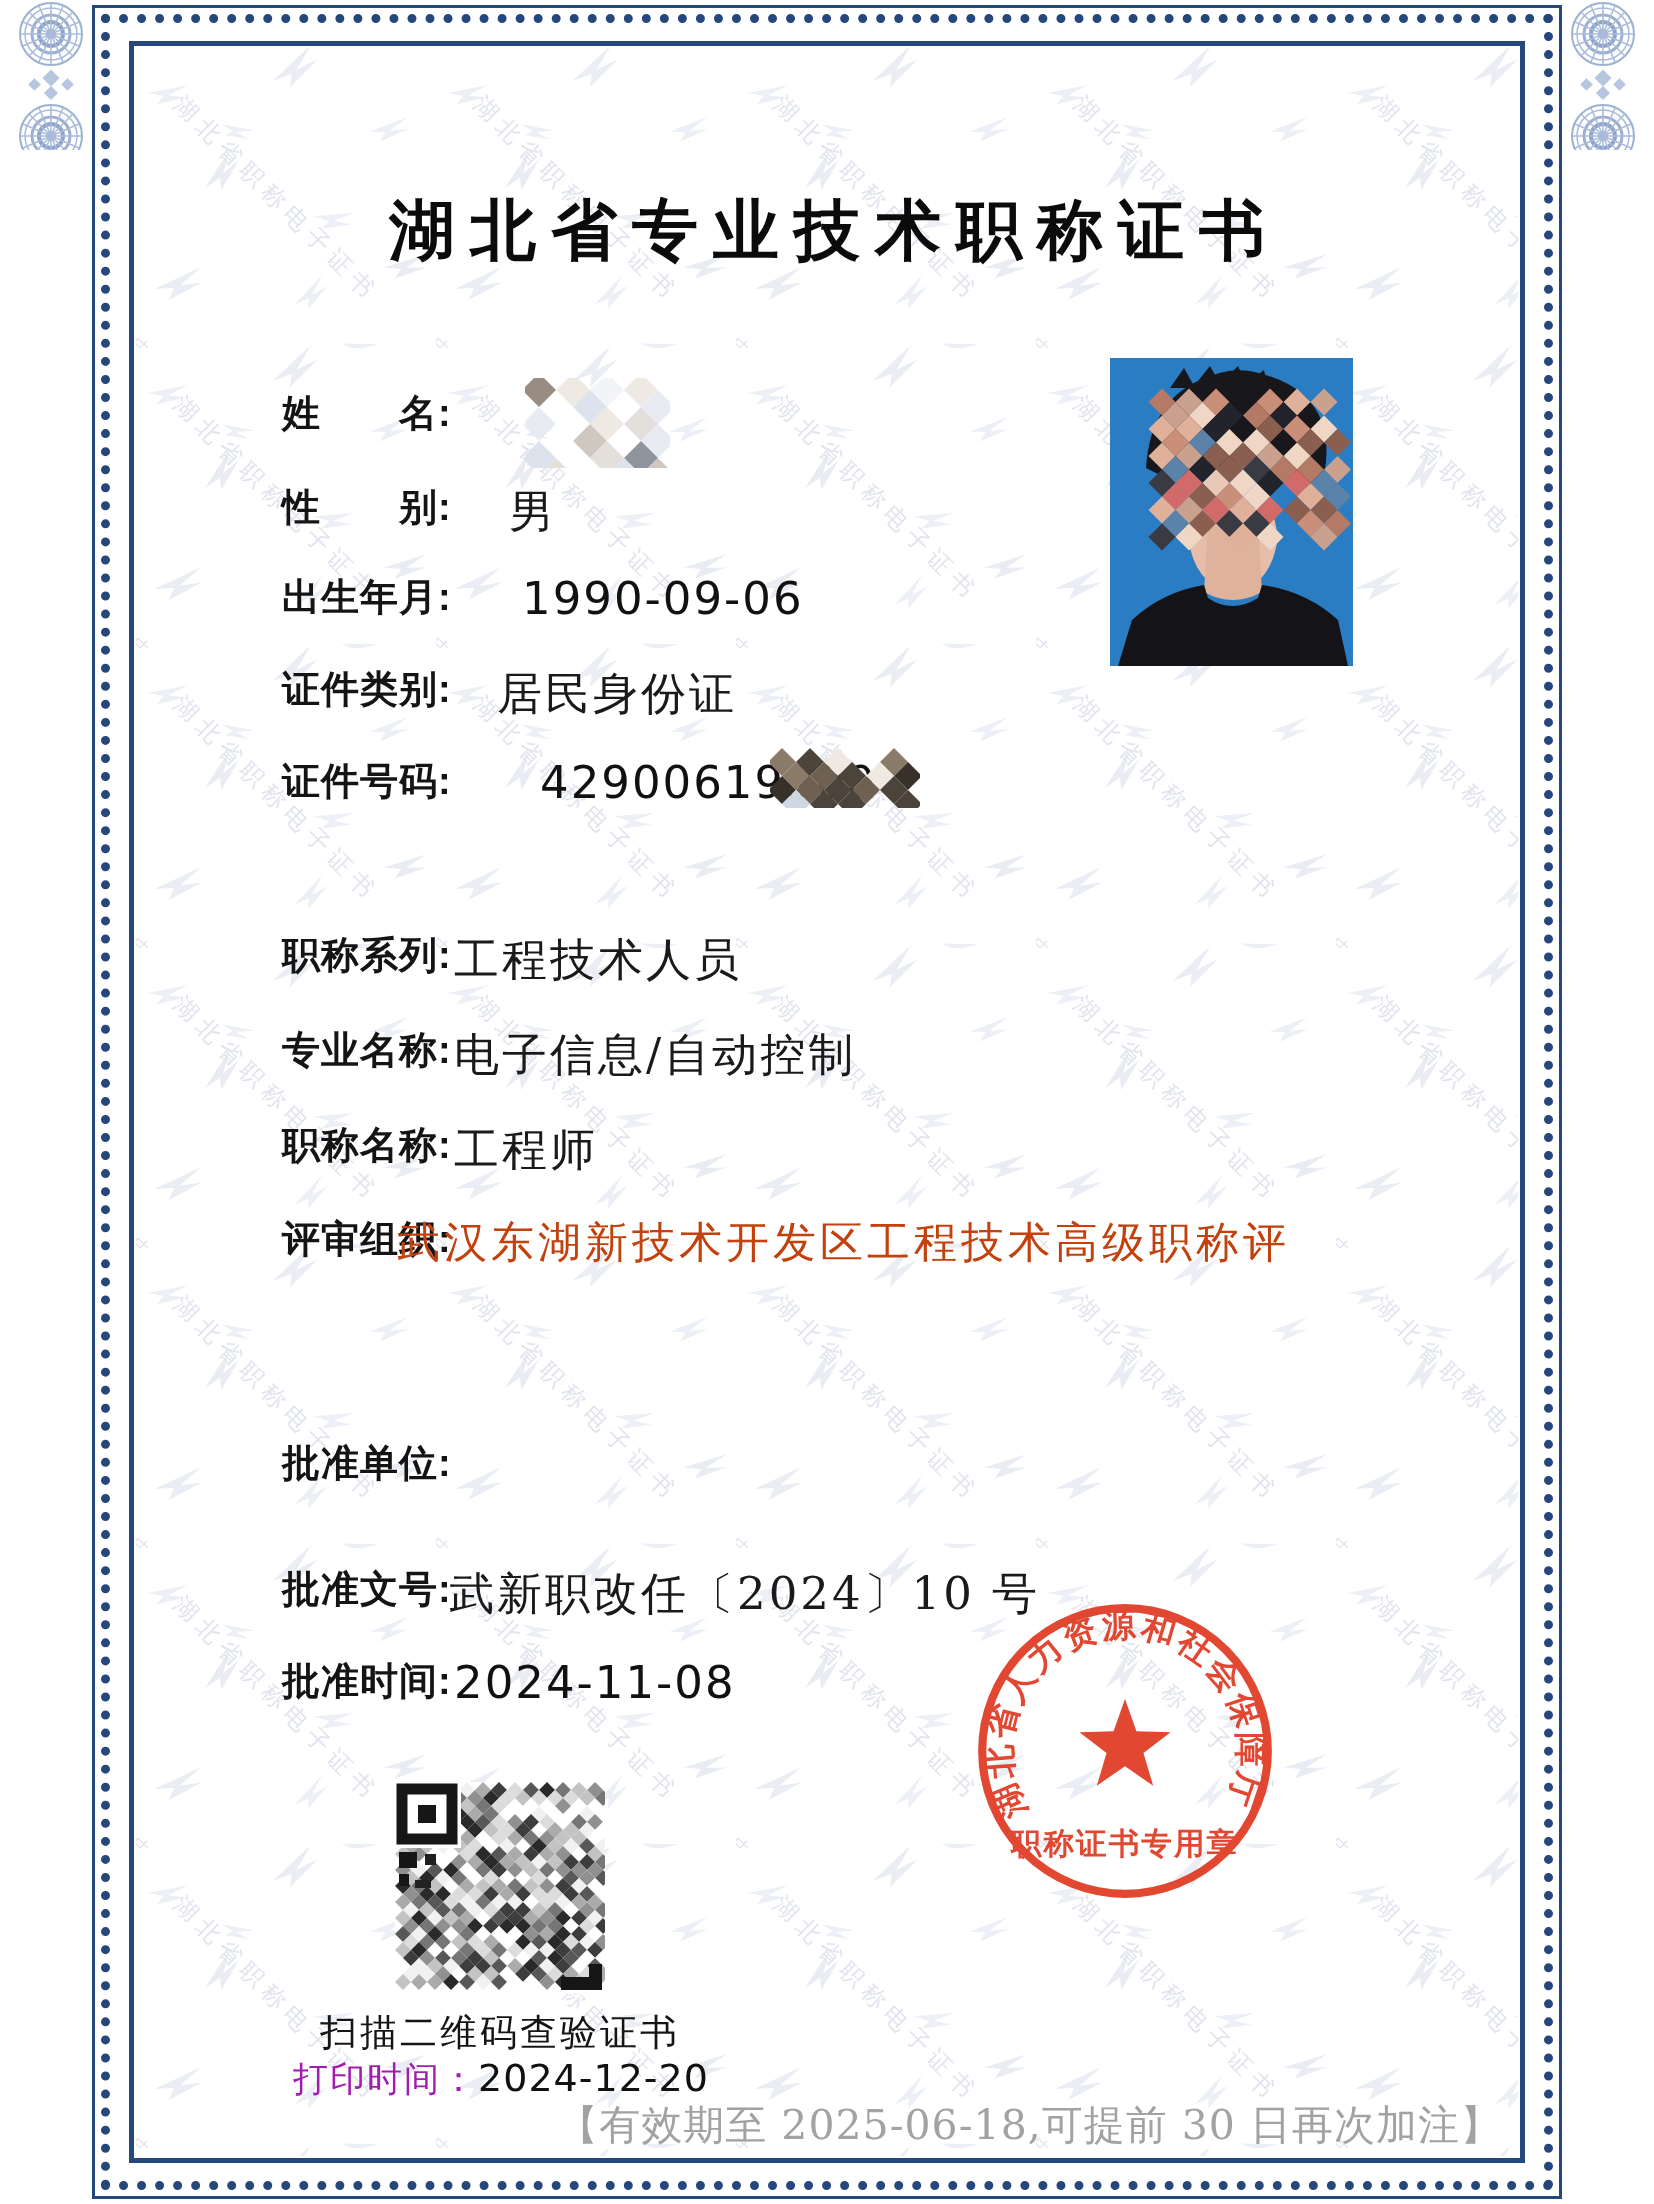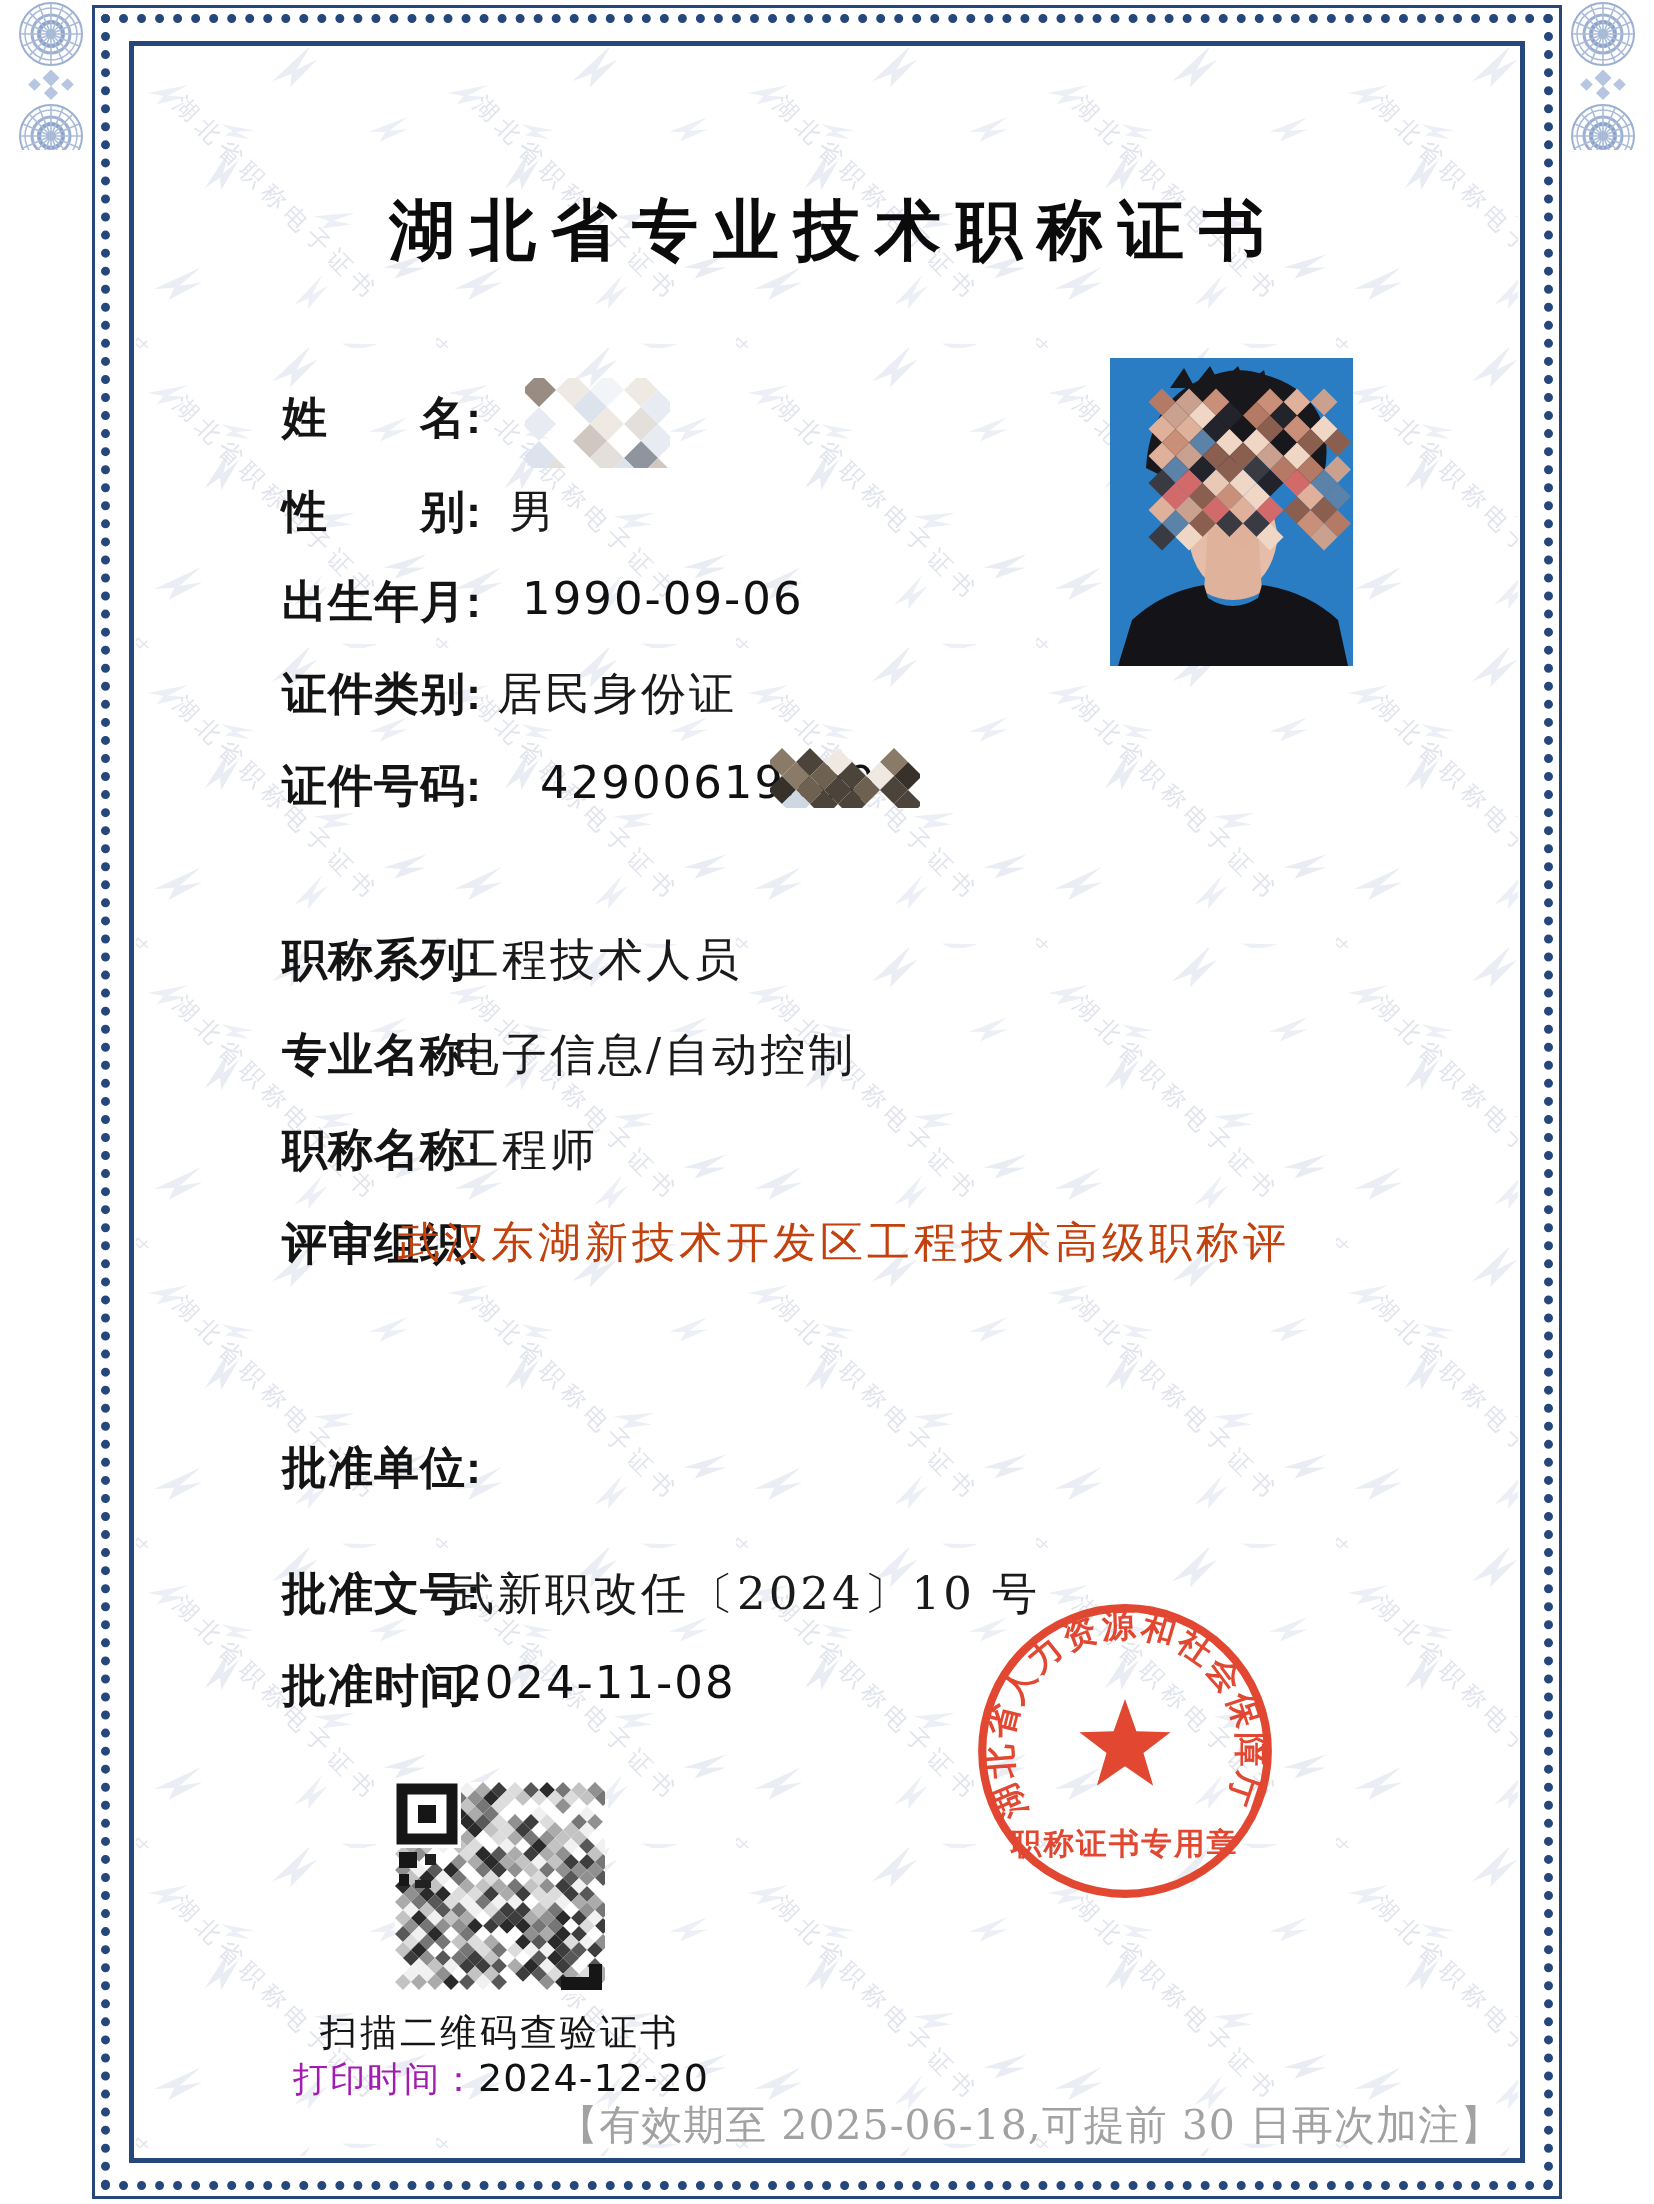--- a/index.html
+++ b/index.html
@@ -11,21 +11,21 @@
   .frame-thin{position:absolute;left:92px;right:92px;top:5px;bottom:5px;border:3px solid #26477b;}
   .frame-dots{position:absolute;left:101px;right:101px;top:14px;bottom:14px;border:9px dotted #26477b;border-radius:2px;}
   .frame-thick{position:absolute;left:129px;right:129px;top:41px;bottom:41px;border:5px solid #26477b;}
   .watermark{position:absolute;left:136px;top:48px;width:1382px;height:2108px;z-index:0;}
   
   .title{position:absolute;left:0;right:0;top:186px;z-index:2;text-align:center;
          font-family:"DejaVu Serif","Liberation Serif",serif;font-weight:700;font-size:66px;
          letter-spacing:15px;padding-left:15px;color:#0b0b0b;}
   
   .row{position:absolute;left:282px;width:1110px;height:70px;z-index:2;}
-  .lab{position:absolute;left:0;top:0;font-weight:700;font-size:45px;letter-spacing:1px;color:#141414;
+  .lab{position:absolute;left:0;top:0;font-weight:700;font-size:38px;letter-spacing:1px;color:#141414;
        font-family:"Liberation Sans",sans-serif;white-space:pre;}
   .val{position:absolute;top:0;font-size:45px;white-space:pre;}
   .kai{font-family:"DejaVu Serif","Liberation Serif",serif;letter-spacing:3px;color:#1a1a1a;}
   .num{font-family:"DejaVu Sans",sans-serif;letter-spacing:2px;color:#111;}
   .vlines{position:absolute;left:115px;top:0;}
   .vline{display:block;height:90px;font-size:43px;letter-spacing:4px;white-space:pre;
          font-family:Liberation Mono, monospace;color:#c2410c;}
   .mosaic-svg{position:absolute;}
   
   .photo{position:absolute;left:1110px;top:358px;width:243px;height:308px;z-index:2;}

